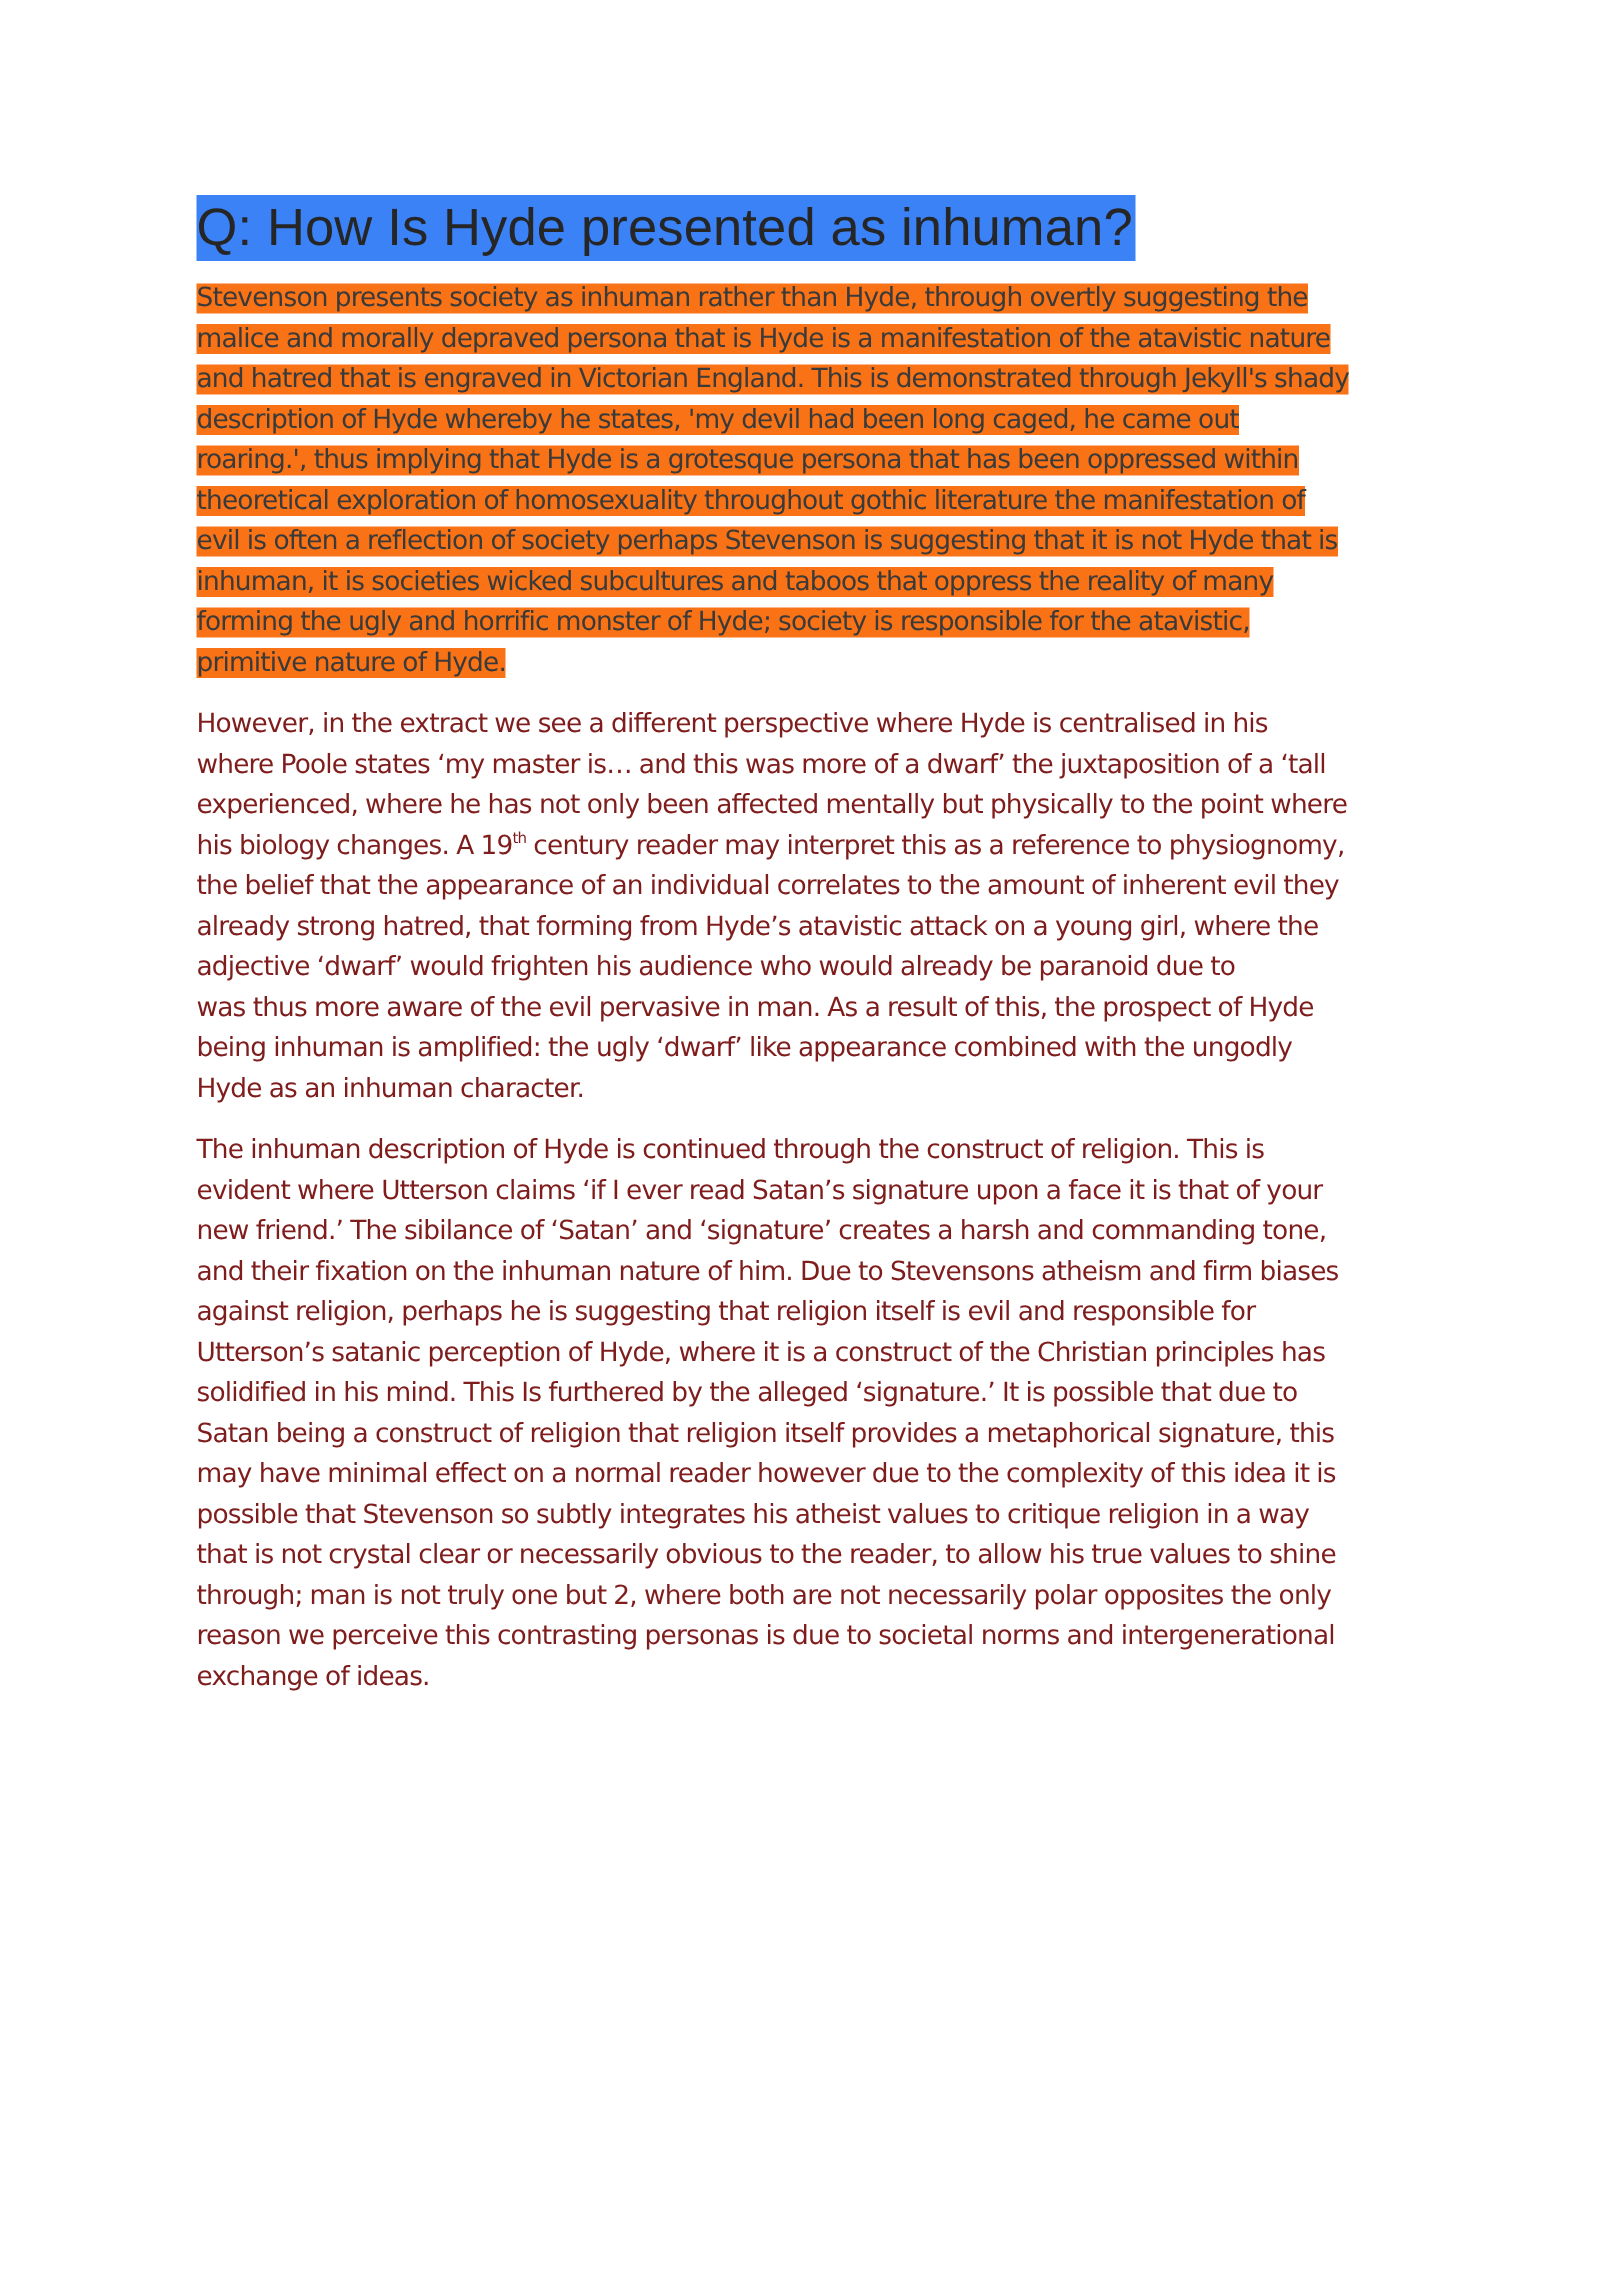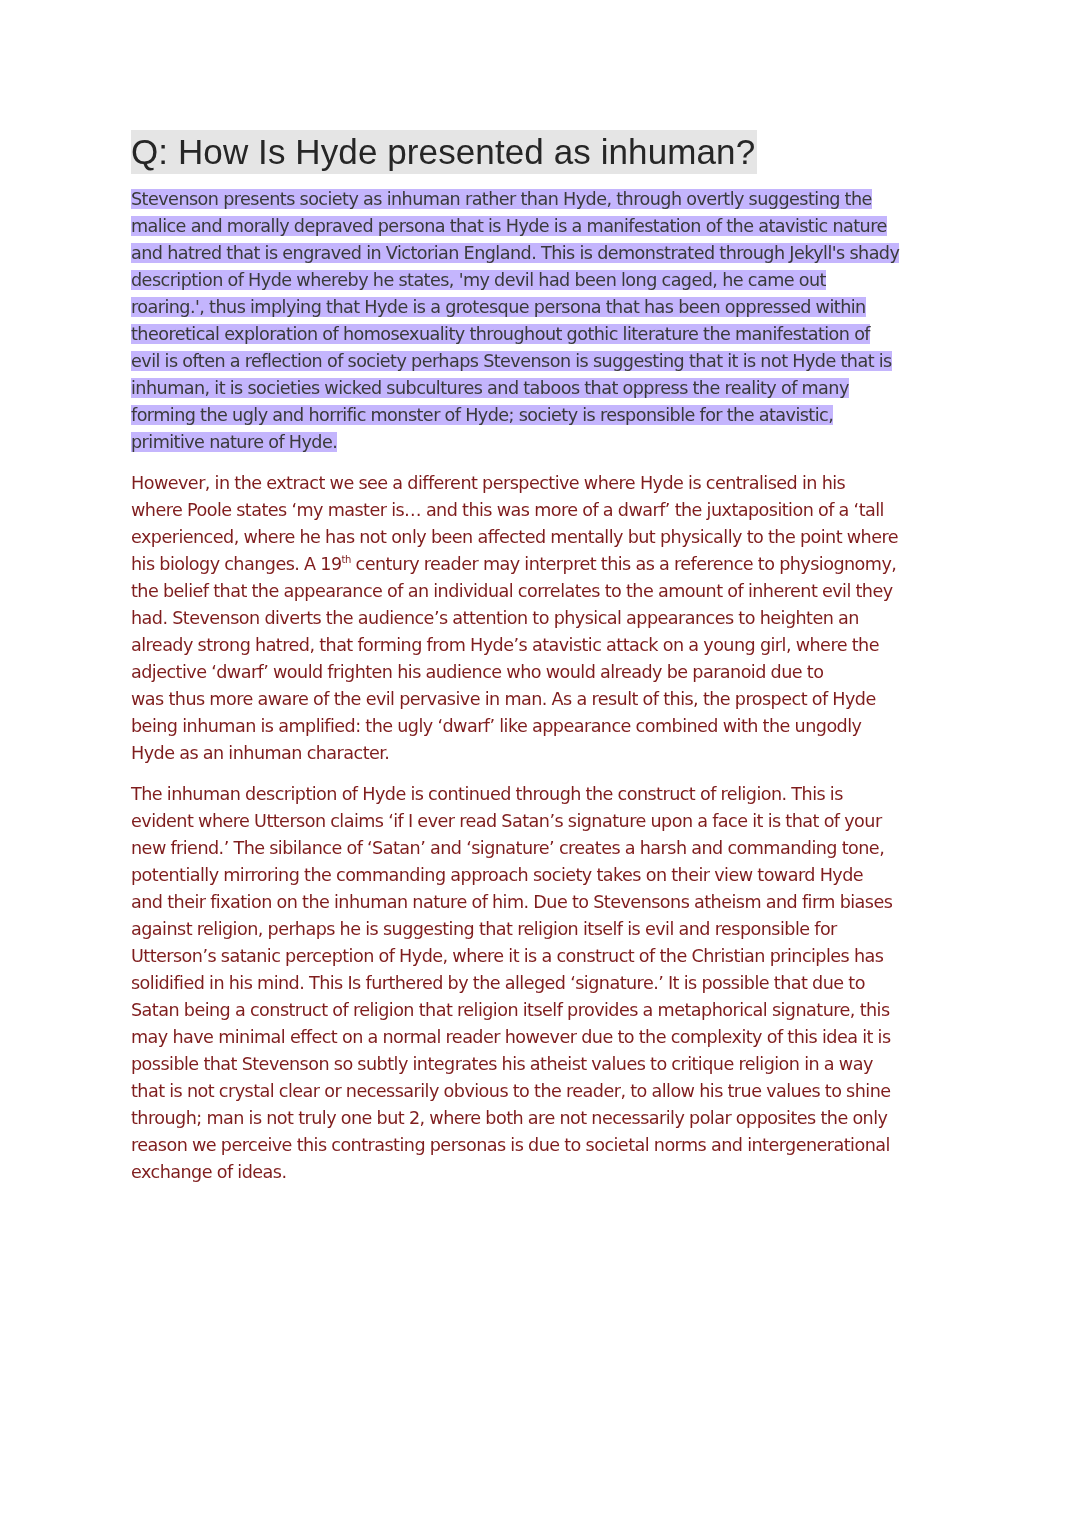--- a/index.html
+++ b/index.html
@@ -18,41 +18,41 @@
       left: 131px;
       top: 130px;
       width: 830px;
     }
     .title {
       display: inline-block;
       font-family: "Liberation Sans", sans-serif;
       font-size: 35px;
       line-height: 44px;
       color: #262626;
-      background: #e5e5e5;
+      background: #3b82f6;
       padding: 0 2px 0 0;
       margin: 0 0 12px 0;
       font-weight: normal;
       letter-spacing: 0.1px;
     }
     .para {
       font-family: "DejaVu Sans", sans-serif;
       font-size: 17.6px;
       margin: 0;
     }
     .para .line {
       display: block;
       height: 27px;
       line-height: 27px;
       white-space: nowrap;
       letter-spacing: -0.55px;
       word-spacing: -0.3px;
     }
     .para.highlight .line span.hl {
-      background: #c4b5fd;
+      background: #f97316;
       color: #3a3a3a;
     }
     .para.plain {
       color: #7f1d1d;
     }
     .p1 { margin-bottom: 14px; }
     .p2 { margin-bottom: 14px; }
     sup {
       font-size: 10px;
       line-height: 0;
@@ -80,34 +80,32 @@
     <span class="line"><span class="hl">primitive nature of Hyde.</span></span>
   </div>
 
   
   <div class="para plain p2">
     <span class="line">However, in the extract we see a different perspective where Hyde is centralised in his</span>
     <span class="line">where Poole states ‘my master is… and this was more of a dwarf’ the juxtaposition of a ‘tall</span>
     <span class="line">experienced, where he has not only been affected mentally but physically to the point where</span>
     <span class="line"><span>his biology changes.  A 19</span><sup>th</sup><span> century reader may interpret this as a reference to physiognomy,</span></span>
     <span class="line">the belief that the appearance of an individual correlates to the amount of inherent evil they</span>
-    <span class="line">had.  Stevenson diverts the audience’s attention to physical appearances to heighten an</span>
     <span class="line">already strong hatred, that forming from Hyde’s atavistic attack on a young girl, where the</span>
     <span class="line">adjective ‘dwarf’ would frighten his audience who would already be paranoid due to</span>
     <span class="line">was thus more aware of the evil pervasive in man. As a result of this, the prospect of Hyde</span>
     <span class="line">being inhuman is amplified: the ugly ‘dwarf’ like appearance combined with the ungodly</span>
     <span class="line">Hyde as an inhuman character.</span>
   </div>
 
   
   <div class="para plain p3">
     <span class="line">The inhuman description of Hyde is continued through the construct of religion. This is</span>
     <span class="line">evident where Utterson claims ‘if I ever read Satan’s signature upon a face it is that of your</span>
     <span class="line">new friend.’  The sibilance of ‘Satan’ and ‘signature’ creates a harsh and commanding tone,</span>
-    <span class="line">potentially mirroring the commanding approach society takes on their view toward Hyde</span>
     <span class="line">and their fixation on the inhuman nature of him. Due to Stevensons atheism and firm biases</span>
     <span class="line">against religion, perhaps he is suggesting that religion itself is evil and responsible for</span>
     <span class="line">Utterson’s satanic perception of Hyde, where it is a construct of the Christian principles has</span>
     <span class="line">solidified in his mind.  This Is furthered by the alleged ‘signature.’  It is possible that due to</span>
     <span class="line">Satan being a construct of religion that religion itself provides a metaphorical signature, this</span>
     <span class="line">may have minimal effect on a normal reader however due to the complexity of this idea it is</span>
     <span class="line">possible that Stevenson so subtly integrates his atheist values to critique religion in a way</span>
     <span class="line">that is not crystal clear or necessarily obvious to the reader,  to allow his true values to shine</span>
     <span class="line">through; man is not truly one but 2, where both are not necessarily polar opposites the only</span>
     <span class="line">reason we perceive this contrasting personas is due to societal norms and intergenerational</span>

